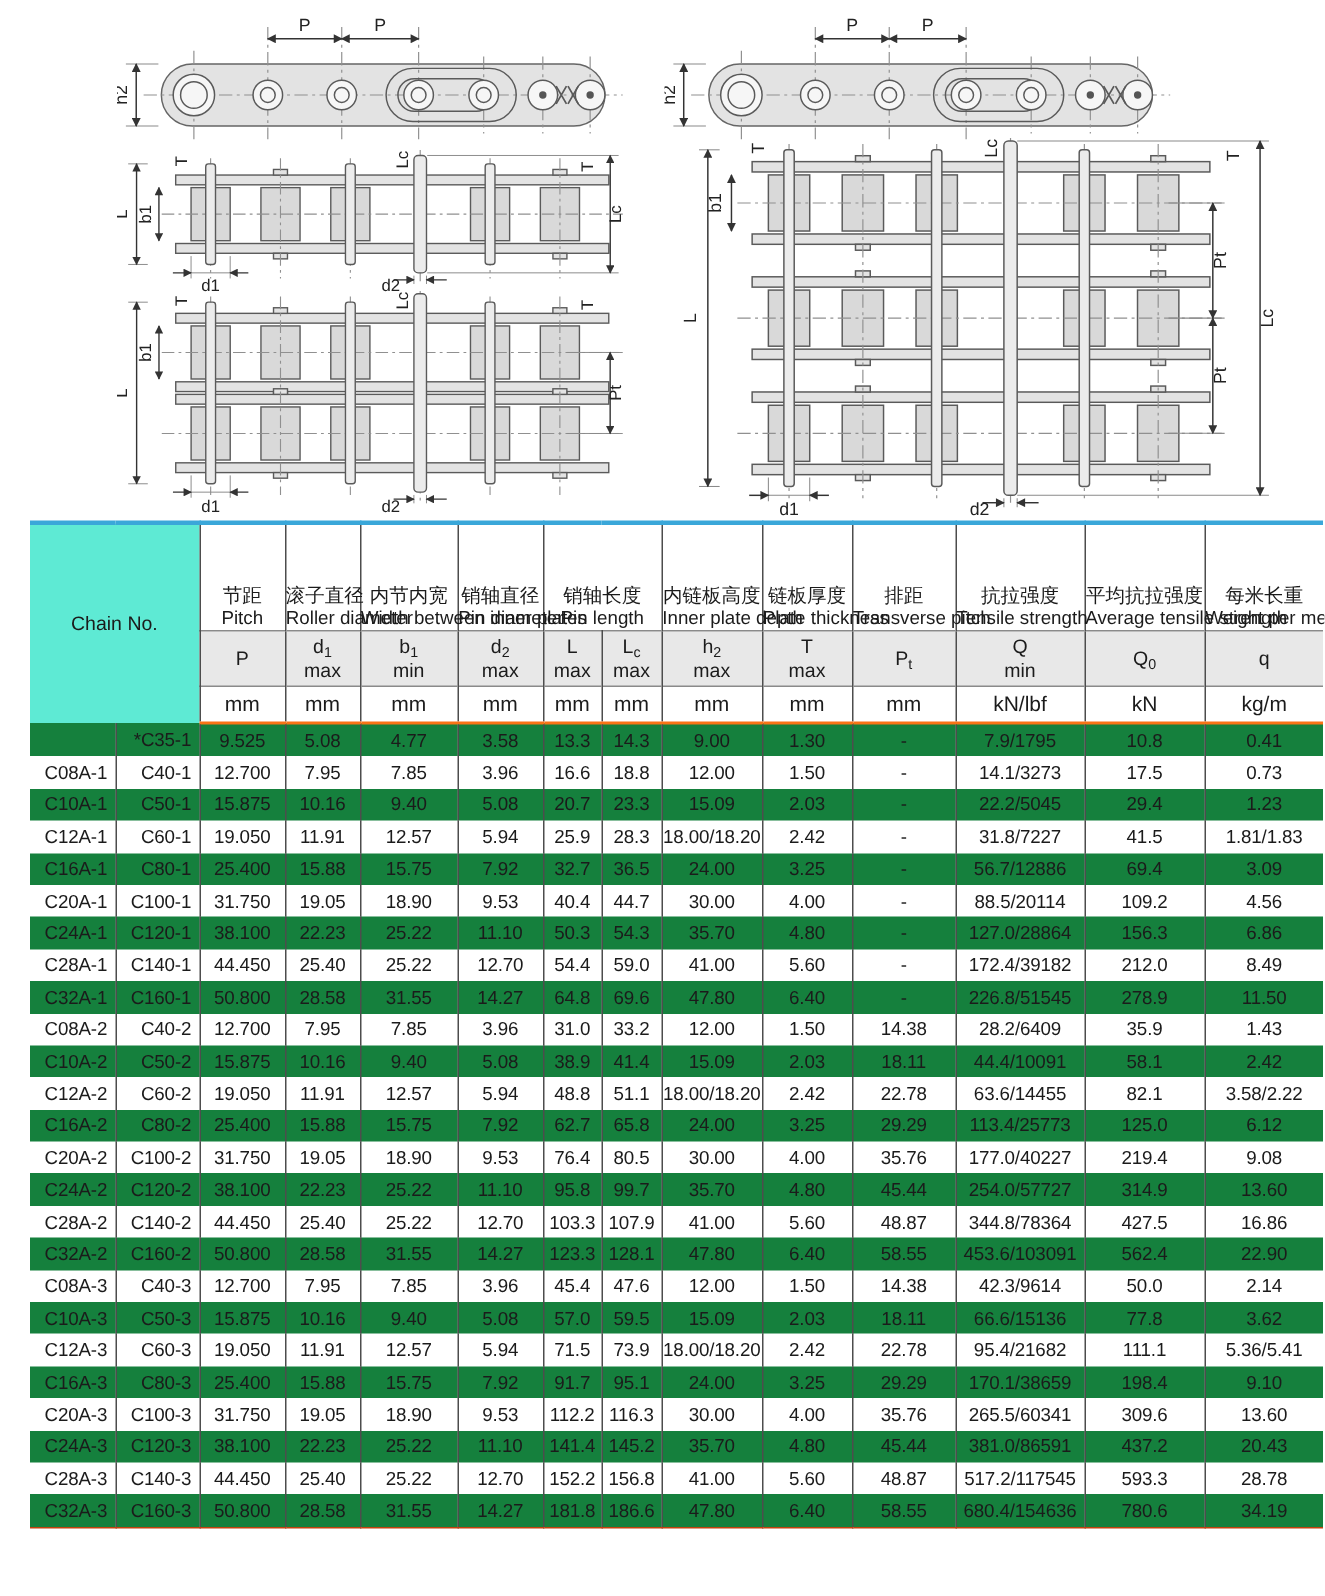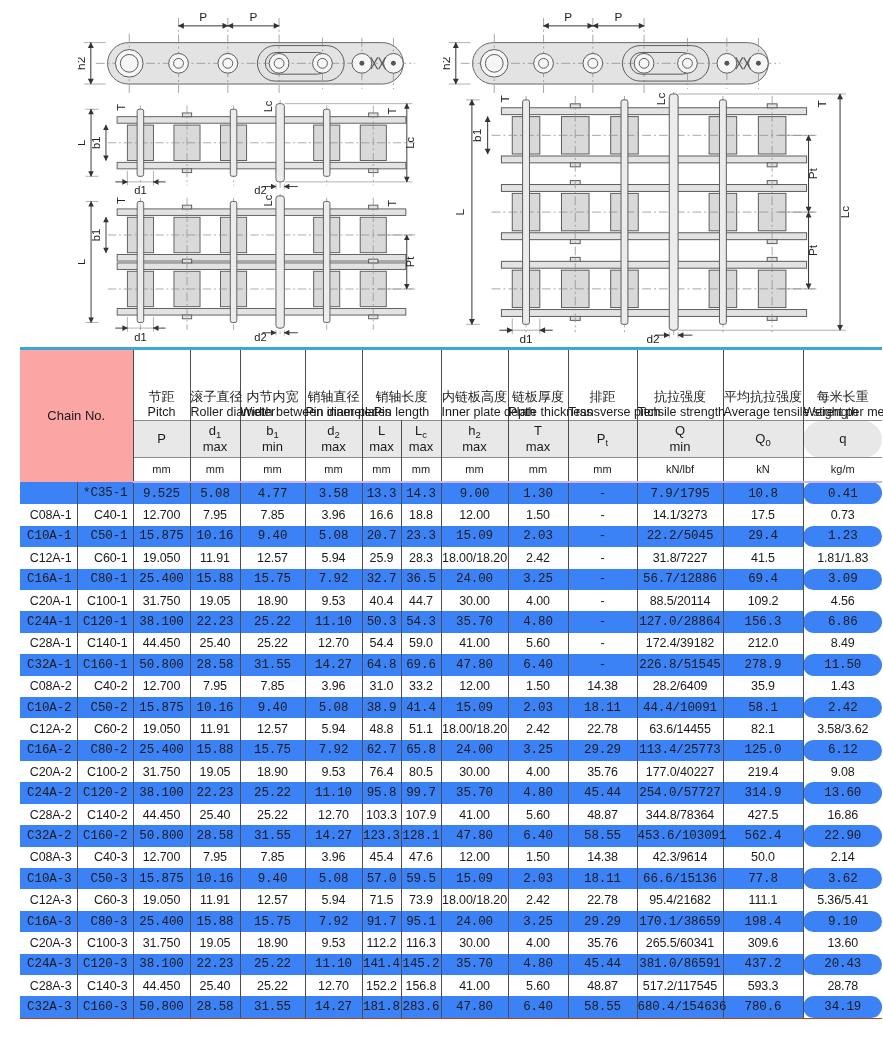--- a/index.html
+++ b/index.html
@@ -20,31 +20,31 @@
   .dot{fill:#555;}
   .xm{stroke:#5a5a5a;stroke-width:1.2;fill:none;}
   .bodyshape{fill:#e3e3e3;stroke:#666;stroke-width:1;}
 
   
   #spec-table{position:absolute;left:20px;top:347px;width:842px;
               border-collapse:collapse;table-layout:fixed;
               border-top:3px solid #3aa7d9;}
   #spec-table th,#spec-table td{border-right:1px solid #4d4d4d;font-weight:normal;
               color:#1b1b1b;text-align:center;padding:0;line-height:1.12;white-space:nowrap;}
-  #spec-table th:last-child,#spec-table td:last-child{border-right:none;border-radius:28px;}
+  #spec-table th:last-child,#spec-table td:last-child{border-right:none;}
   tr.gr1 th{height:70px;font-size:13px;vertical-align:middle;white-space:normal;}
   tr.gr1 .hcn{font-size:13px;margin-top:40px;}
   tr.gr1 .hen{font-size:12.5px;line-height:1.1;margin-top:1px;text-align:center;}
-  th.chainno{font-size:13.5px;background:#fca5a5;}
+  th.chainno{font-size:13.5px;background:#5eead4;}
   tr.gr2 th{height:36px;background:#e8e8e8;font-size:13px;border-top:1px solid #8a8a8a;}
   .symwrap{display:flex;flex-direction:column;justify-content:center;height:36px;line-height:1.2;}
   .sb{font-size:9.5px;position:relative;top:2.5px;}
-  tr.gr3 th{height:23px;font-size:11px;border-top:1px solid #8a8a8a;border-bottom:2px solid #c4b5fd;}
+  tr.gr3 th{height:23px;font-size:14px;border-top:1px solid #8a8a8a;border-bottom:2px solid #f97316;}
   #tbody td{height:21.4px;font-size:12.5px;letter-spacing:-0.1px;}
-  #tbody tr.blue{background:#3b82f6;font-family:Liberation Mono, monospace;}
+  #tbody tr.blue{background:#15803d;}
   #tbody td.chain{text-align:right;padding-right:5px;}
   #tbody tr:last-child td{border-bottom:1px solid #c2410c;}
 
   .footnotes{position:absolute;left:18px;top:1068px;font-size:13px;color:#0f172a;line-height:1.4;}
 </style>
 </head>
 <body>
 
 <div class="page">
 
@@ -572,21 +572,21 @@
           <td class="num">11.91</td>
           <td class="num">12.57</td>
           <td class="num">5.94</td>
           <td class="num">48.8</td>
           <td class="num">51.1</td>
           <td class="num">18.00/18.20</td>
           <td class="num">2.42</td>
           <td class="num">22.78</td>
           <td class="num">63.6/14455</td>
           <td class="num">82.1</td>
-          <td class="num">3.58/3.62</td>
+          <td class="num">3.58/2.22</td>
         </tr>
         <tr class="blue">
           <td class="chain">C16A-2</td>
           <td class="chain">C80-2</td>
           <td class="num">25.400</td>
           <td class="num">15.88</td>
           <td class="num">15.75</td>
           <td class="num">7.92</td>
           <td class="num">62.7</td>
           <td class="num">65.8</td>
@@ -774,21 +774,21 @@
           <td class="num">28.78</td>
         </tr>
         <tr class="blue">
           <td class="chain">C32A-3</td>
           <td class="chain">C160-3</td>
           <td class="num">50.800</td>
           <td class="num">28.58</td>
           <td class="num">31.55</td>
           <td class="num">14.27</td>
           <td class="num">181.8</td>
-          <td class="num">283.6</td>
+          <td class="num">186.6</td>
           <td class="num">47.80</td>
           <td class="num">6.40</td>
           <td class="num">58.55</td>
           <td class="num">680.4/154636</td>
           <td class="num">780.6</td>
           <td class="num">34.19</td>
         </tr>
       </tbody>
   </table>
 

